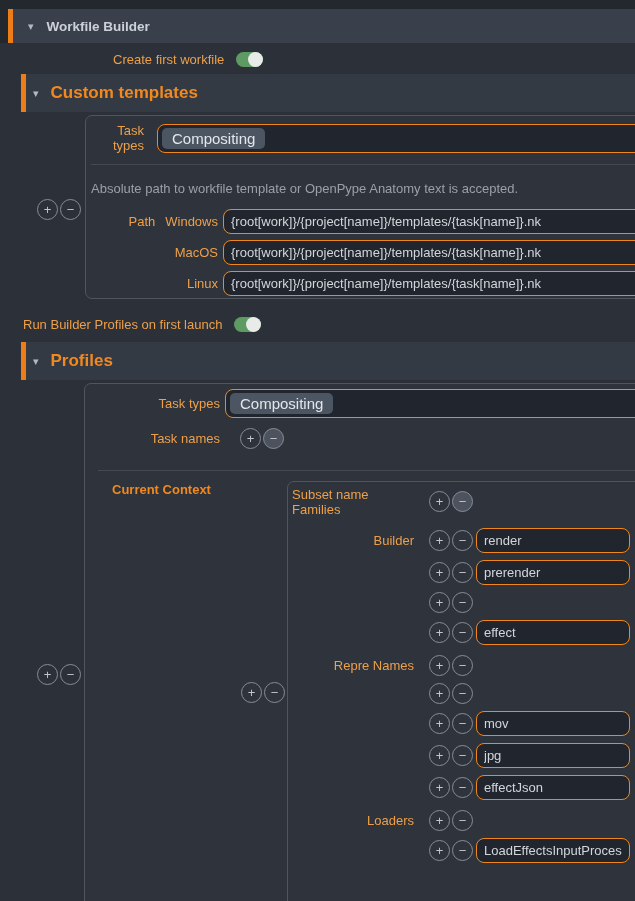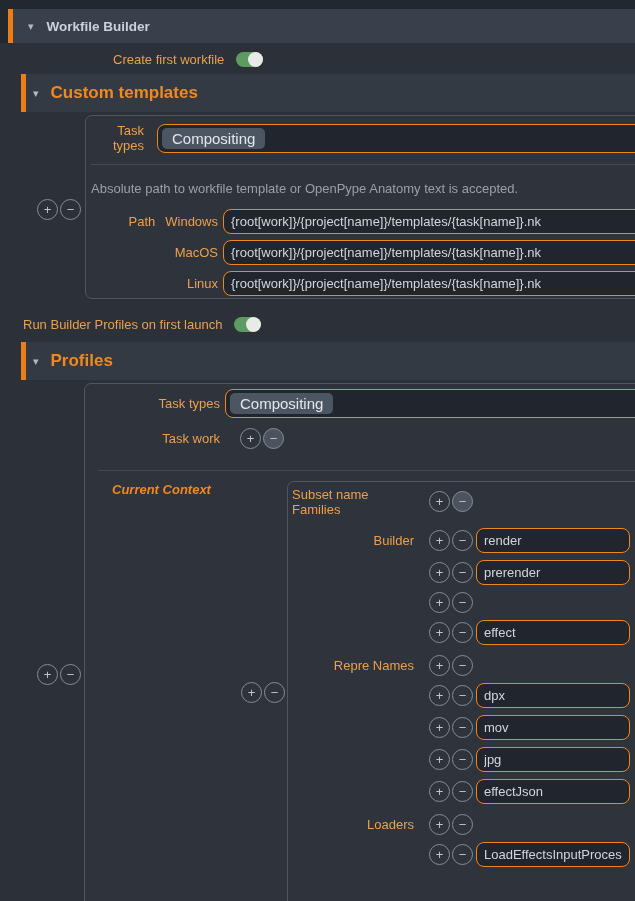--- a/index.html
+++ b/index.html
@@ -2,21 +2,21 @@
 <html><head>
 <meta charset="utf-8">
 <style>
   html,body{margin:0;padding:0;}
   body{
     width:635px;height:901px;overflow:hidden;position:relative;
     background:#2b3039;
     font-family:"Liberation Sans","DejaVu Sans",sans-serif;
     font-size:13px;color:#d2d6db;
   }
-  .abs{position:absolute;font-style:italic;}
+  .abs{position:absolute;}
   .strip{background:#23272e;}
   
   .hdr{
     position:absolute;display:flex;align-items:center;
     border-left:5px solid #ee7c17;box-sizing:border-box;
   }
   .hdr-main{background:#3a404b;padding-left:15px;gap:13px;}
   .hdr-sub{background:#343a44;padding-left:7px;gap:12px;}
   .hdr .arrow{color:#b3b9c0;font-size:11px;line-height:1;}
   .hdr-main .title{font-weight:bold;color:#ccd1d9;font-size:13.5px;}
@@ -155,21 +155,21 @@
 </div>
 
 <div class="panel" style="left:84px;top:383px;width:560px;height:600px;">
   <div class="pb-row-tt">
     <span class="cell lbl">Task types</span>
     <div class="tag-input">
       <span class="chip">Compositing</span>
     </div>
   </div>
   <div class="pb-row-tn">
-    <span class="cell lbl">Task work</span>
+    <span class="cell lbl">Task names</span>
     <span class="btns">
       <span class="circle-btn">+</span>
       <span class="circle-btn filled">−</span>
     </span>
   </div>
   <div class="divider abs" style="left:13px;top:86px;right:0;"></div>
   <div class="abs lbl-bold" style="left:27px;top:98px;">Current Context</div>
 
   <div class="panel pc" style="left:202px;top:97px;width:520px;height:520px;">
     <div class="lc-row row-subset">
@@ -218,21 +218,20 @@
         <span class="circle-btn">+</span>
         <span class="circle-btn">−</span>
       </span>
     </div>
     <div class="lc-row">
       <span class="cell"></span>
       <span class="btns">
         <span class="circle-btn">+</span>
         <span class="circle-btn">−</span>
       </span>
-      <input class="text-input" value="dpx" style="">
     </div>
     <div class="lc-row">
       <span class="cell"></span>
       <span class="btns">
         <span class="circle-btn">+</span>
         <span class="circle-btn">−</span>
       </span>
       <input class="text-input" value="mov" style="">
     </div>
     <div class="lc-row">

